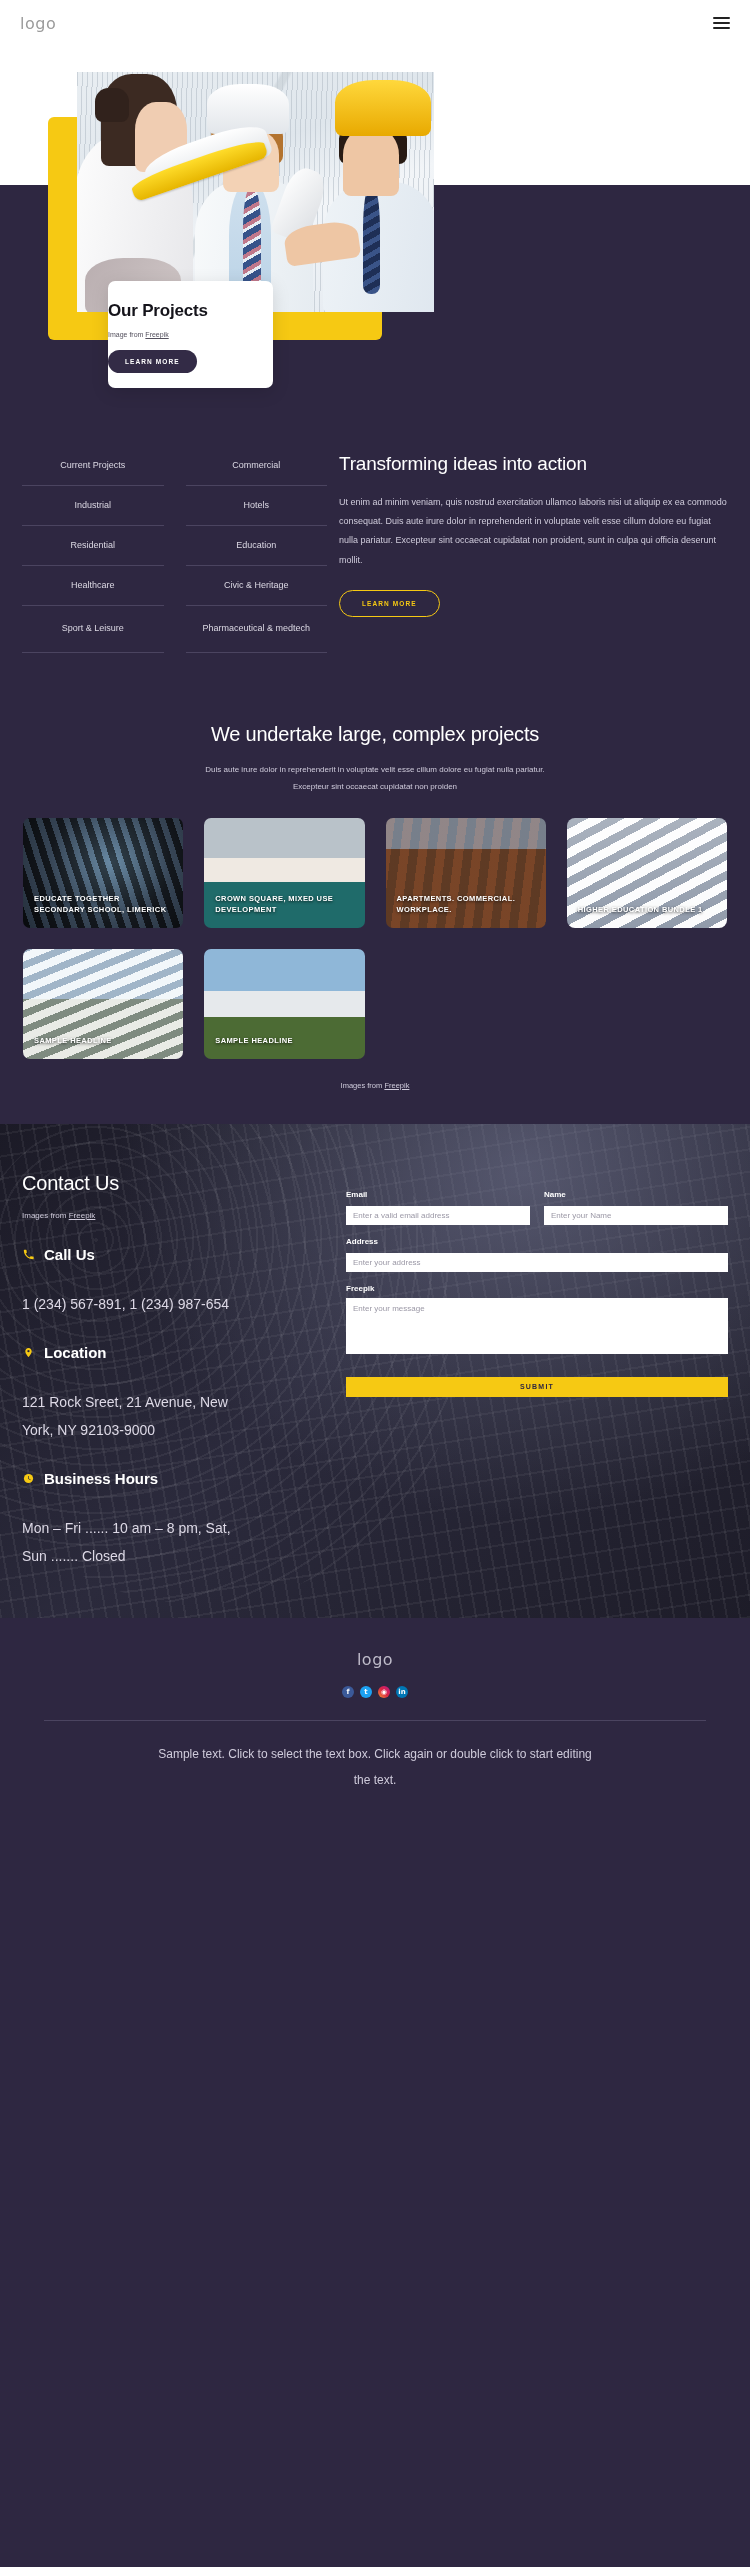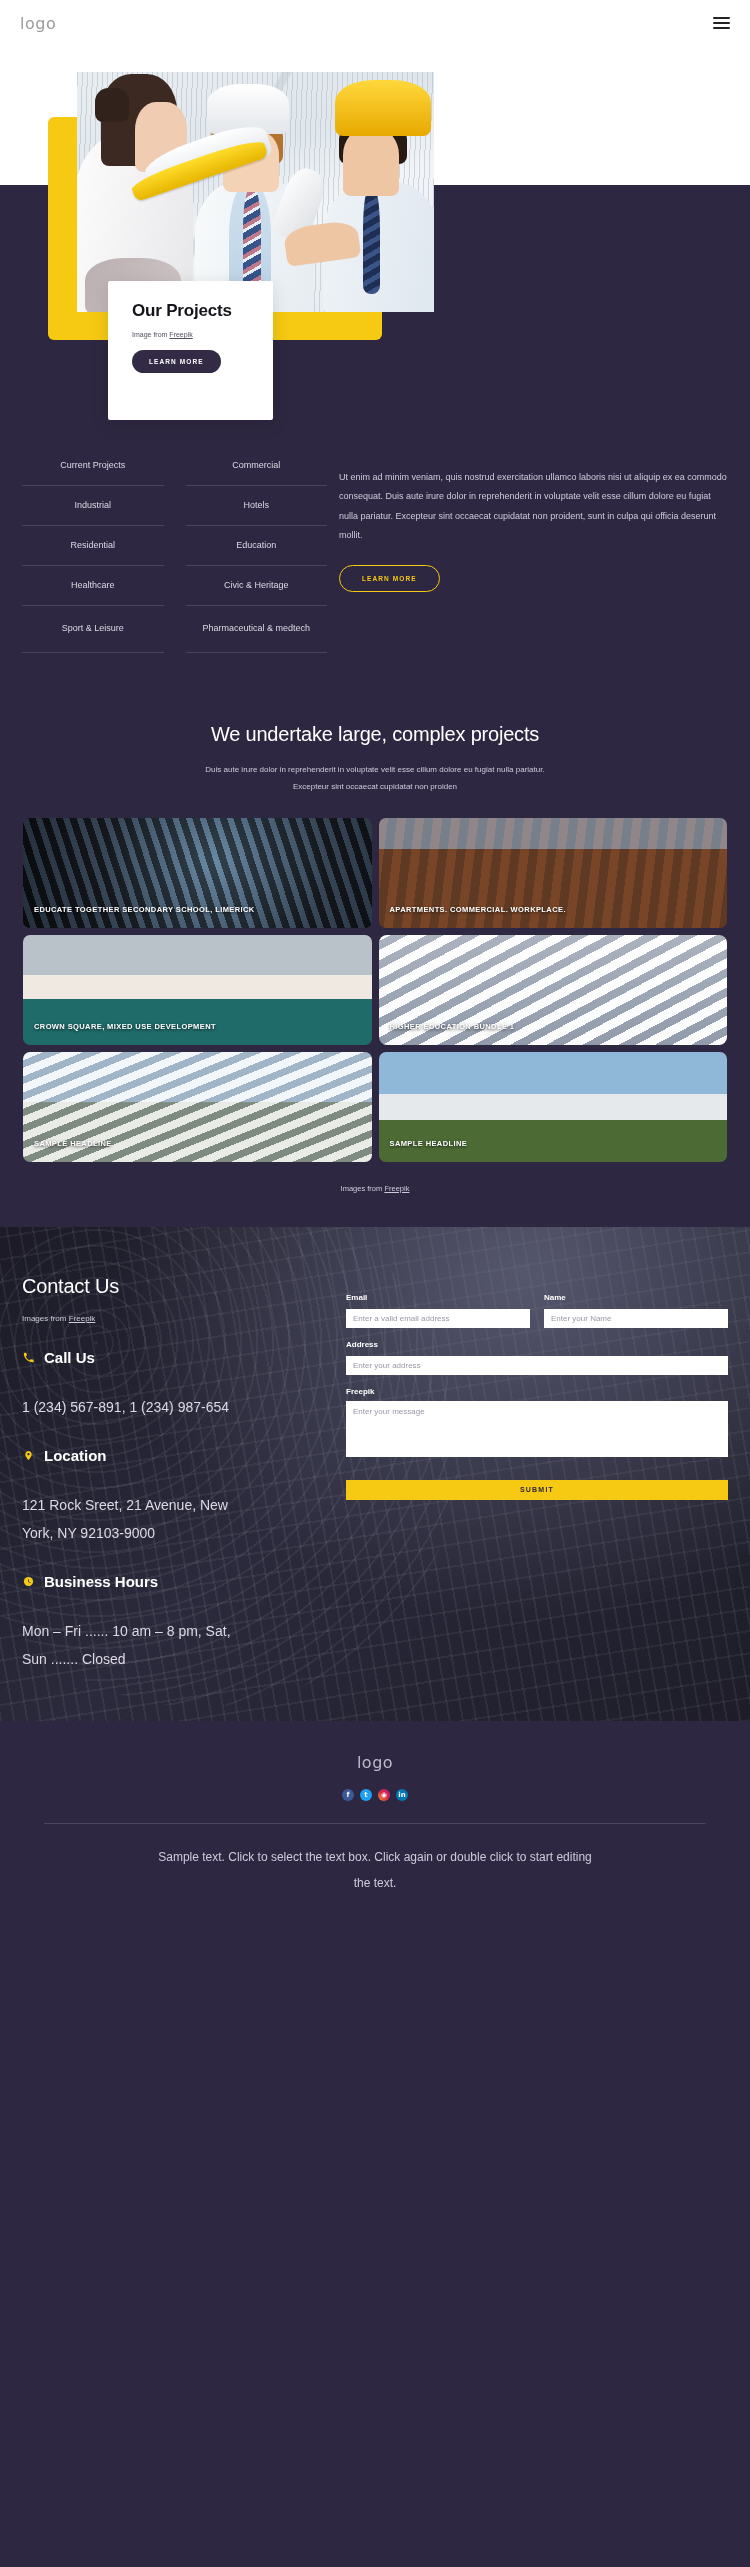--- a/index.html
+++ b/index.html
@@ -56,22 +56,22 @@
   .hp-r-hat { left:258px; top:8px; width:96px; height:56px; background:linear-gradient(180deg,#ffd83c,#e8a900); border-radius:48px 48px 6px 6px;}
   .hp-r-hair{ left:262px; top:50px; width:68px; height:42px; background:#271a13; border-radius:44%;}
   .hp-r-face{ left:266px; top:56px; width:56px; height:68px; background:#eec6a4; border-radius:46%;}
   .hp-r-body{ left:246px; top:110px; width:116px; height:132px; background:linear-gradient(100deg,#eef3f7,#dfe7ef); border-radius:22px 22px 0 0;}
   .hp-r-tie { left:286px; top:114px; width:17px; height:108px; background:repeating-linear-gradient(150deg,#1e2f56 0 6px,#3a5488 6px 11px); border-radius:3px;}
   .hp-level { left:52px; top:86px; width:140px; height:22px; background:linear-gradient(180deg,#ffdd2b,#e6b500); transform:rotate(-19deg); border-radius:3px; box-shadow:0 1px 2px rgba(0,0,0,.2);}
   .hp-roll1 { left:66px; top:66px; width:128px; height:38px; background:linear-gradient(180deg,#fff,#dfe3e7); transform:rotate(-19deg); border-radius:5px;}
   .hp-roll2 { left:204px; top:96px; width:38px; height:72px; background:linear-gradient(110deg,#fff,#dcdfe3); transform:rotate(20deg); border-radius:5px;}
   .hp-hands { left:208px; top:152px; width:74px; height:38px; background:#eec6a4; border-radius:18px; transform:rotate(-8deg);}
   .hero-card {
-    position:absolute; left:108px; top:235px; width:165px; height:139px;
-    background:#fff; border-radius:2px; z-index:10; padding:20px 16px 0 24px;
+    position:absolute; left:108px; top:235px; width:165px; height:107px;
+    background:#fff; border-radius:7px; z-index:10; padding:20px 16px 0 0;
     box-shadow:0 4px 18px rgba(0,0,0,.13);
   }
   .hero-card h1 { font-size:17px; color:#15141b; font-weight:700; letter-spacing:-.2px;}
   .hero-card .credit { font-size:7px; color:#53505d; margin-top:10px;}
   .hero-card .credit a { color:#53505d; text-decoration:underline;}
   .btn-dark {
     display:inline-block; margin-top:12px; background:#332b46; color:#fff;
     font-size:6.5px; font-weight:700; letter-spacing:1.1px; padding:8px 17px;
     border-radius:20px; border:none; cursor:pointer;
   }
@@ -91,21 +91,21 @@
   .btn-outline {
     margin-top:20px; display:inline-block; border:1px solid #f6c913; color:#f6c913;
     background:transparent; font-size:6.5px; font-weight:700; letter-spacing:1.1px;
     padding:9px 22px; border-radius:20px; cursor:pointer;
   }
 
   
   .gallery-section { padding:30px 0 0 0; text-align:center;}
   .gallery-section h2 { font-size:20px; font-weight:400; color:#fff; letter-spacing:-.2px;}
   .gallery-section .sub { font-size:8px; color:#cfcbdb; line-height:2.1; margin-top:16px;}
-  .grid { display:grid; grid-template-columns:1fr 1fr; gap:7px; padding:22px 23px 0 23px;}
+  .grid { display:grid; grid-template-columns:1fr 1fr 1fr 1fr; gap:21px; padding:22px 23px 0 23px;}
   .tile {
     position:relative; height:110px; border-radius:7px; overflow:hidden; cursor:pointer;
   }
   .tile .cap {
     position:absolute; left:11px; bottom:12px; right:11px; text-align:left;
     font-size:7.5px; font-weight:700; letter-spacing:.4px; color:#fff; line-height:1.45;
     text-shadow:0 1px 3px rgba(0,0,0,.75);
   }
   .t1 { background:
       repeating-linear-gradient(72deg, rgba(0,0,0,.55) 0 7px, rgba(90,120,150,.25) 7px 13px),
@@ -239,41 +239,42 @@
       <div class="cat">Hotels</div>
       <div class="cat">Residential</div>
       <div class="cat">Education</div>
       <div class="cat">Healthcare</div>
       <div class="cat">Civic &amp; Heritage</div>
       <div class="cat tall">Sport &amp; Leisure</div>
       <div class="cat tall">Pharmaceutical &amp; medtech</div>
     </div>
 
     <div class="right-col">
+      <h2>Transforming ideas into action</h2>
       <p>Ut enim ad minim veniam, quis nostrud exercitation ullamco laboris nisi ut aliquip ex ea commodo consequat. Duis aute irure dolor in reprehenderit in voluptate velit esse cillum dolore eu fugiat nulla pariatur. Excepteur sint occaecat cupidatat non proident, sunt in culpa qui officia deserunt mollit.</p>
       <button class="btn-outline">LEARN MORE</button>
     </div>
   </div>
 
   <div class="gallery-section">
     <h2>We undertake large, complex projects</h2>
     <div class="sub">
       <div>Duis aute irure dolor in reprehenderit in voluptate velit esse cillum dolore eu fugiat nulla pariatur.</div>
       <div>Excepteur sint occaecat cupidatat non proiden</div>
     </div>
 
     <div class="grid">
       <div class="tile t1">
         <div class="cap">EDUCATE TOGETHER SECONDARY SCHOOL, LIMERICK</div>
       </div>
+      <div class="tile t2">
+        <div class="cap">CROWN SQUARE, MIXED USE DEVELOPMENT</div>
+      </div>
       <div class="tile t3">
         <div class="cap">APARTMENTS. COMMERCIAL. WORKPLACE.</div>
-      </div>
-      <div class="tile t2">
-        <div class="cap">CROWN SQUARE, MIXED USE DEVELOPMENT</div>
       </div>
       <div class="tile t4">
         <div class="cap">HIGHER EDUCATION BUNDLE 1</div>
       </div>
       <div class="tile t5">
         <div class="cap">SAMPLE HEADLINE</div>
       </div>
       <div class="tile t6">
         <div class="cap">SAMPLE HEADLINE</div>
       </div>

